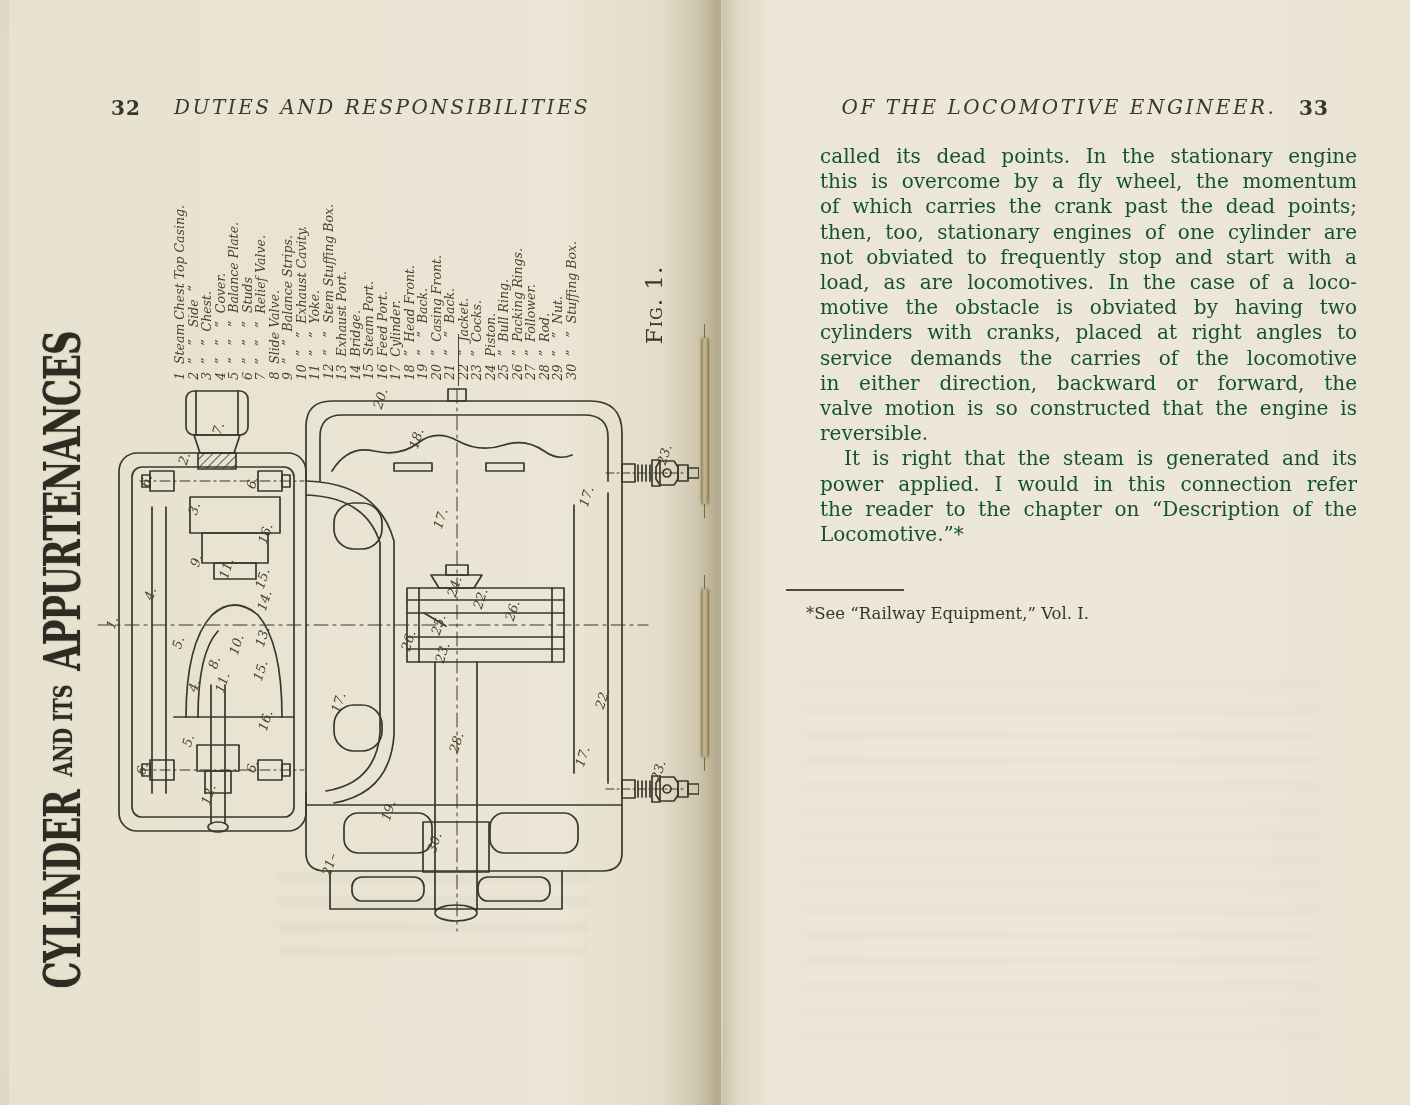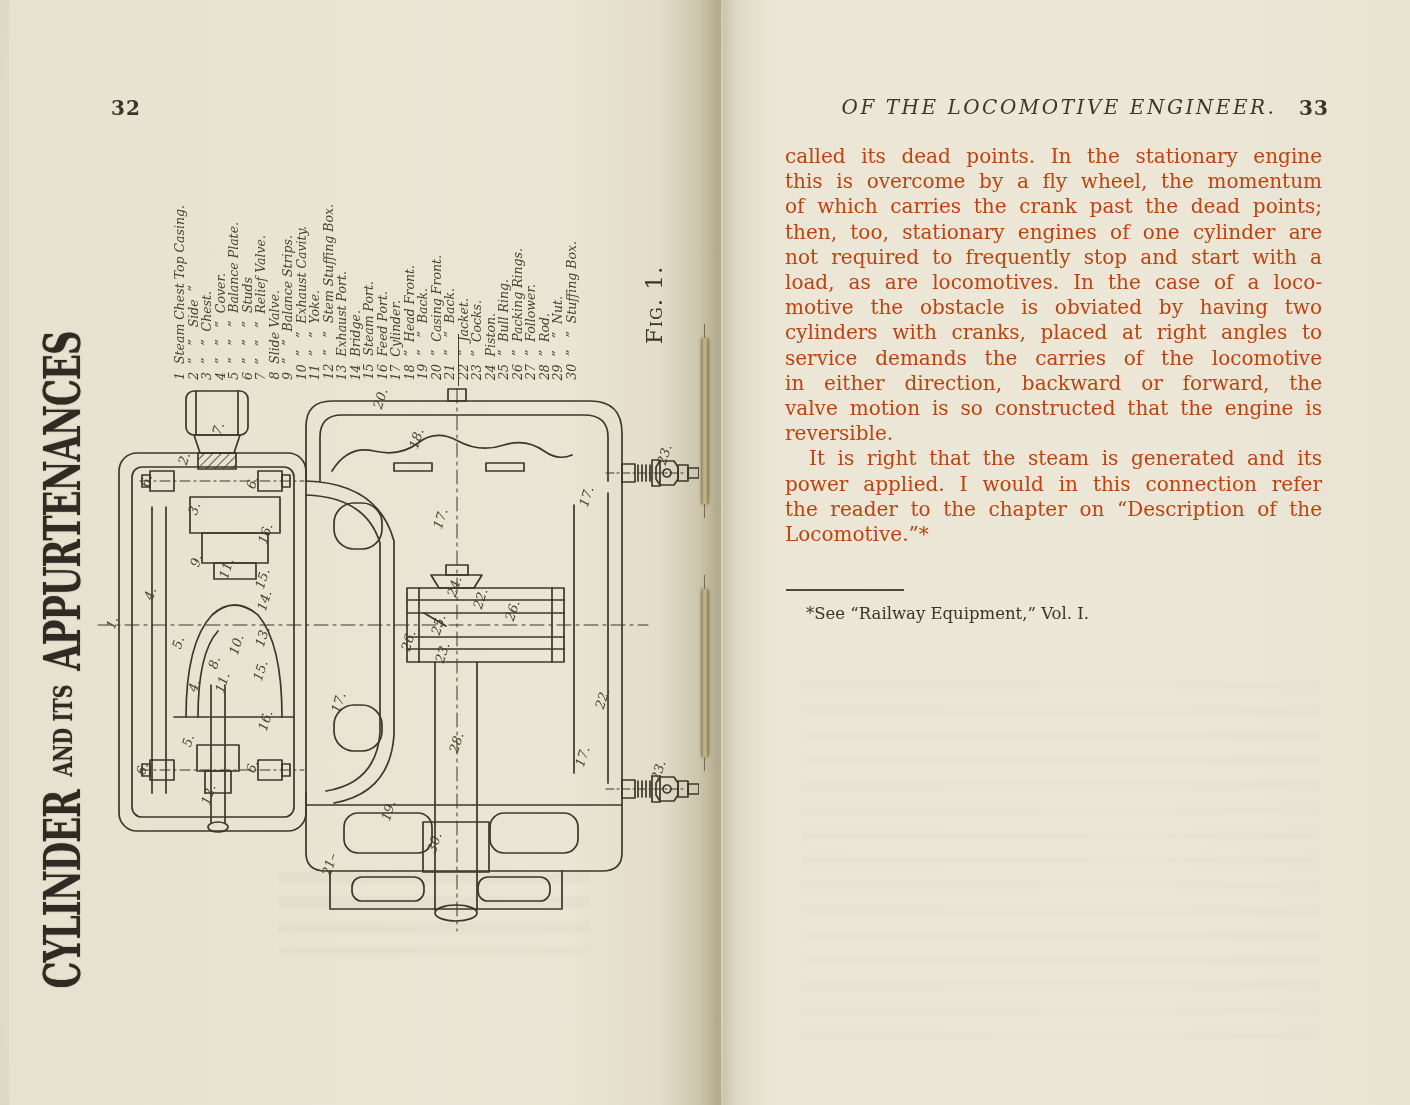--- a/index.html
+++ b/index.html
@@ -18,21 +18,21 @@
     box-shadow:0 0 3px rgba(60,50,20,.35);}
   .thread:before,.thread:after{content:"";position:absolute;left:3px;width:1px;height:14px;background:#7a6c46;}
   .thread:before{top:-13px;} .thread:after{bottom:-13px;}
 
   
   .pagenum{position:absolute;font-size:20px;font-weight:bold;letter-spacing:1px;color:#3a352b;}
   .running-title{position:absolute;font-style:italic;font-size:20px;letter-spacing:2.5px;
     text-align:center;color:#3c372d;white-space:nowrap;}
 
   
-  .bodytext{position:absolute;left:785px;top:144px;width:537px;font-size:20px;line-height:25.2px;color:#c2410c;}
+  .bodytext{position:absolute;left:820px;top:144px;width:537px;font-size:20px;line-height:25.2px;color:#14532d;}
   .tline{text-align:justify;text-align-last:justify;white-space:normal;}
   .tlast{text-align-last:left;}
   .tindent{text-indent:24px;}
   .fn-rule{position:absolute;left:786px;top:589px;width:118px;height:2px;background:#4e493b;}
   .footnote{position:absolute;left:806px;top:604px;width:500px;font-size:16.5px;color:#3a352c;}
   .footnote .it{}
 
   
   .side-title{position:absolute;left:-217px;top:615px;width:540px;height:90px;
     transform:rotate(-90deg);display:flex;align-items:center;justify-content:center;gap:14px;white-space:nowrap;}
@@ -58,20 +58,21 @@
   .ghost{position:absolute;pointer-events:none;filter:blur(2px);
     background:repeating-linear-gradient(180deg,rgba(60,50,30,.55) 0 11px,rgba(60,50,30,0) 11px 25px);}
 </style>
 </head>
 <body>
 
 <div class="spread">
 
   <div class="page page-left">
     <span class="pagenum" style="left:102px;top:96px;">32</span>
+    <div class="running-title" style="left:165px;top:95px;width:400px;">DUTIES AND RESPONSIBILITIES</div>
 
     <div class="side-title">
       <span class="st-big">CYLINDER</span>
       <span class="st-small">AND ITS</span>
       <span class="st-big">APPURTENANCES</span>
     </div>
 
     <div class="legend" id="legend">
         <div class="legend-entry">1  Steam Chest Top Casing.</div>
         <div class="legend-entry">2  ”   ”   Side  ”</div>
@@ -269,21 +270,21 @@
   <div class="page page-right">
     <div class="running-title" style="left:108px;top:95px;width:456px;">OF THE LOCOMOTIVE ENGINEER.</div>
     <span class="pagenum" style="left:576px;top:96px;">33</span>
   </div>
 
   <div class="bodytext" id="bodytext">
       <div class="tline">called its dead points.  In the stationary engine</div>
       <div class="tline">this is overcome by a fly wheel, the momentum</div>
       <div class="tline">of which carries the crank past the dead points;</div>
       <div class="tline">then, too, stationary engines of one cylinder are</div>
-      <div class="tline">not required to frequently stop and start with a</div>
+      <div class="tline">not obviated to frequently stop and start with a</div>
       <div class="tline">load, as are locomotives.  In the case of a loco-</div>
       <div class="tline">motive the obstacle is obviated by having two</div>
       <div class="tline">cylinders with cranks, placed at right angles to</div>
       <div class="tline">service demands the carries of the locomotive</div>
       <div class="tline">in either direction, backward or forward, the</div>
       <div class="tline">valve motion is so constructed that the engine is</div>
       <div class="tline tlast">reversible.</div>
       <div class="tline tindent">It is right that the steam is generated and its</div>
       <div class="tline">power applied.  I would in this connection refer</div>
       <div class="tline">the reader to the  chapter on “Description of the</div>

